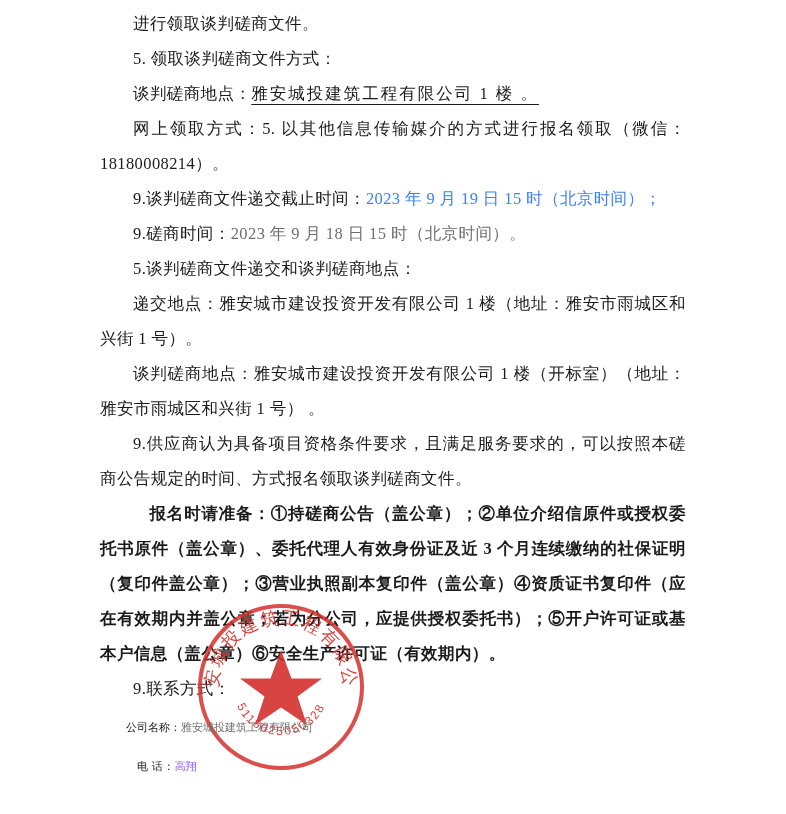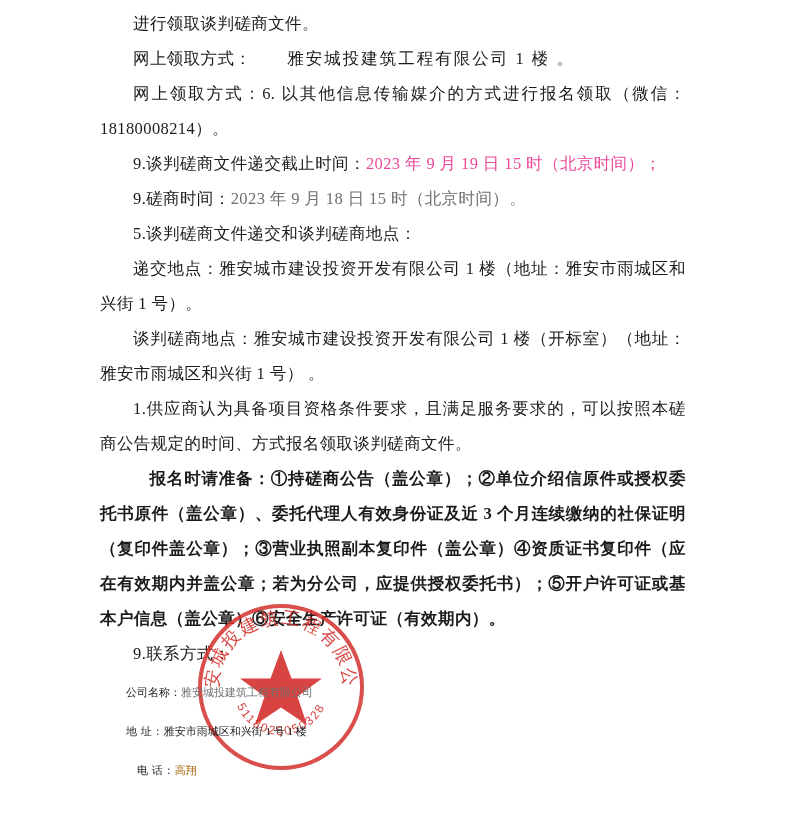--- a/index.html
+++ b/index.html
@@ -26,22 +26,22 @@
     font-size: 16.5px;
     line-height: 35px;
     letter-spacing: 0.4px;
     margin: 0;
     text-align: justify;
     text-justify: inter-ideograph;
   }
   .indent-2em { text-indent: 2em; }
   .indent-3em { text-indent: 3em; font-weight: bold; }
   .underlined {
+    text-decoration: underline;
     text-underline-offset: 5px;
-    margin-left: 36px;
   }
   .u-space { letter-spacing: 2px; }
 
   
   .stamp {
     position: absolute;
     left: 196px;
     top: 602px;
     width: 170px;
     height: 170px;
@@ -61,46 +61,46 @@
     letter-spacing: 0.5px;
   }
 </style>
 </head>
 <body>
 
 <div class="page">
 
   <p class="para indent-2em">进行领取谈判磋商文件。</p>
 
+  <p class="para indent-2em">5.  领取谈判磋商文件方式：</p>
 
-  <p class="para indent-2em"><span>网上领取方式：</span><span class="underlined u-space">雅安城投建筑工程有限公司 1 楼  。</span></p>
+  <p class="para indent-2em"><span>谈判磋商地点：</span><span class="underlined u-space">雅安城投建筑工程有限公司 1 楼  。</span></p>
 
-  <p class="para indent-2em">网上领取方式：6. 以其他信息传输媒介的方式进行报名领取（微信：18180008214）。</p>
+  <p class="para indent-2em">网上领取方式：5. 以其他信息传输媒介的方式进行报名领取（微信：18180008214）。</p>
 
-  <p class="para indent-2em"><span>9.谈判磋商文件递交截止时间：</span><span style="color:#ec4899">2023 年  9 月 19 日 15 时（北京时间）；</span></p>
+  <p class="para indent-2em"><span>9.谈判磋商文件递交截止时间：</span><span style="color:#3b82f6">2023 年  9 月 19 日 15 时（北京时间）；</span></p>
 
   <p class="para indent-2em"><span>9.磋商时间：</span><span style="color:#6f6f6f">2023 年 9 月 18 日 15 时（北京时间）。</span></p>
 
   <p class="para indent-2em">5.谈判磋商文件递交和谈判磋商地点：</p>
 
   <p class="para indent-2em">递交地点：雅安城市建设投资开发有限公司 1 楼（地址：雅安市雨城区和兴街 1 号）。</p>
 
   <p class="para indent-2em">谈判磋商地点：雅安城市建设投资开发有限公司 1 楼（开标室）（地址：雅安市雨城区和兴街 1 号） 。</p>
 
-  <p class="para indent-2em">1.供应商认为具备项目资格条件要求，且满足服务要求的，可以按照本磋商公告规定的时间、方式报名领取谈判磋商文件。</p>
+  <p class="para indent-2em">9.供应商认为具备项目资格条件要求，且满足服务要求的，可以按照本磋商公告规定的时间、方式报名领取谈判磋商文件。</p>
 
   <p class="para indent-3em">报名时请准备：①持磋商公告（盖公章）；②单位介绍信原件或授权委托书原件（盖公章）、委托代理人有效身份证及近 3 个月连续缴纳的社保证明（复印件盖公章）；③营业执照副本复印件（盖公章）④资质证书复印件（应在有效期内并盖公章；若为分公司，应提供授权委托书）；⑤开户许可证或基本户信息（盖公章）⑥安全生产许可证（有效期内）。</p>
 
   <p class="para indent-2em">9.联系方式：</p>
 
   <p class="contact-line indent-2em" style="text-indent:2em"><span>公司名称：</span><span style="color:#6f6f6f">雅安城投建筑工程有限公司</span></p>
 
-  <p class="contact-line" style="text-indent:2em"><span class="label-sp">地    址：</span><span>雅安市雨城区和兴街 1 号 1 楼</span></p>
 
-  <p class="contact-line" style="text-indent:3em"><span class="label-sp">电    话：</span><span style="color:#a16207">高翔</span></p>
+  <p class="contact-line" style="text-indent:3em"><span class="label-sp">电    话：</span><span style="color:#8b5cf6">高翔</span></p>
 
   <p class="contact-line" style="text-indent:2em"></p>
 
   <div class="stamp">
     <svg width="170" height="170" viewBox="0 0 170 170" xmlns="http://www.w3.org/2000/svg">
       <defs>
         <path id="arcTop" d="M 22,85 A 63,63 0 0 1 148,85" fill="none"></path>
         <path id="arcBottom" d="M 37,85 A 48,48 0 0 0 133,85" fill="none"></path>
       </defs>
       <circle cx="85" cy="85" r="81" fill="none" stroke="#d4302c" stroke-width="4" opacity="0.85"></circle>

